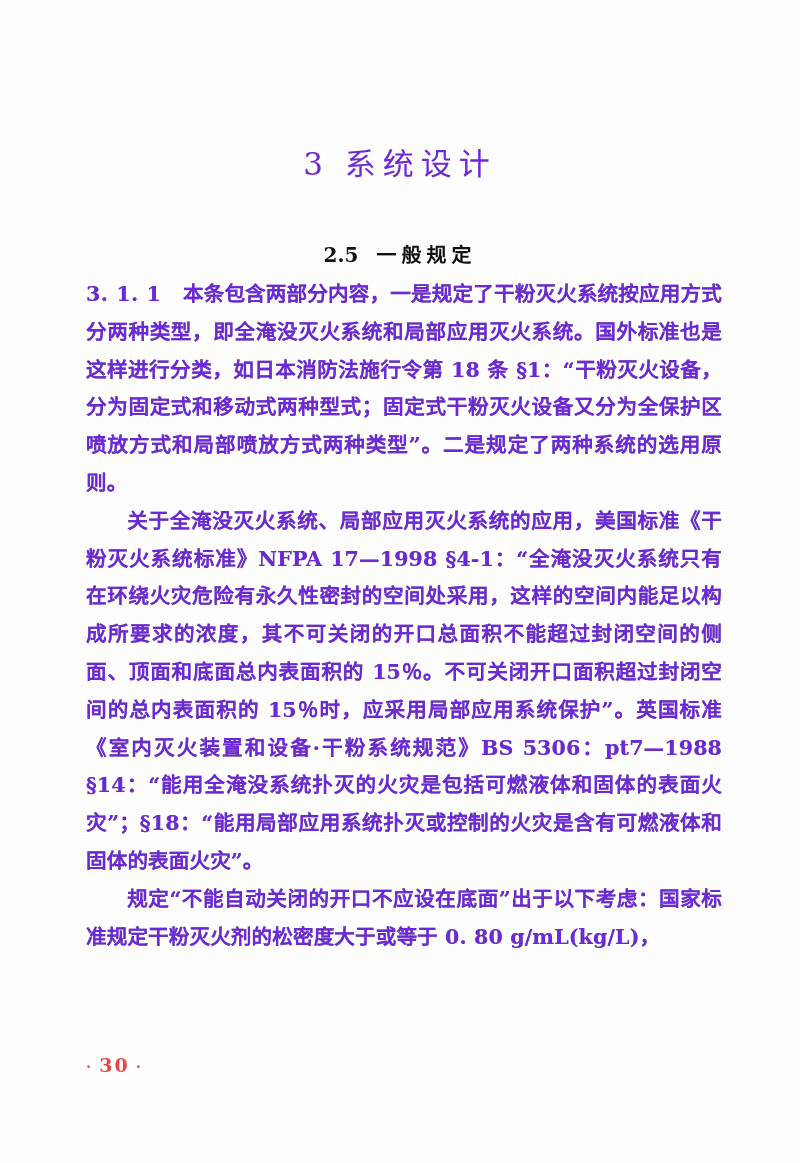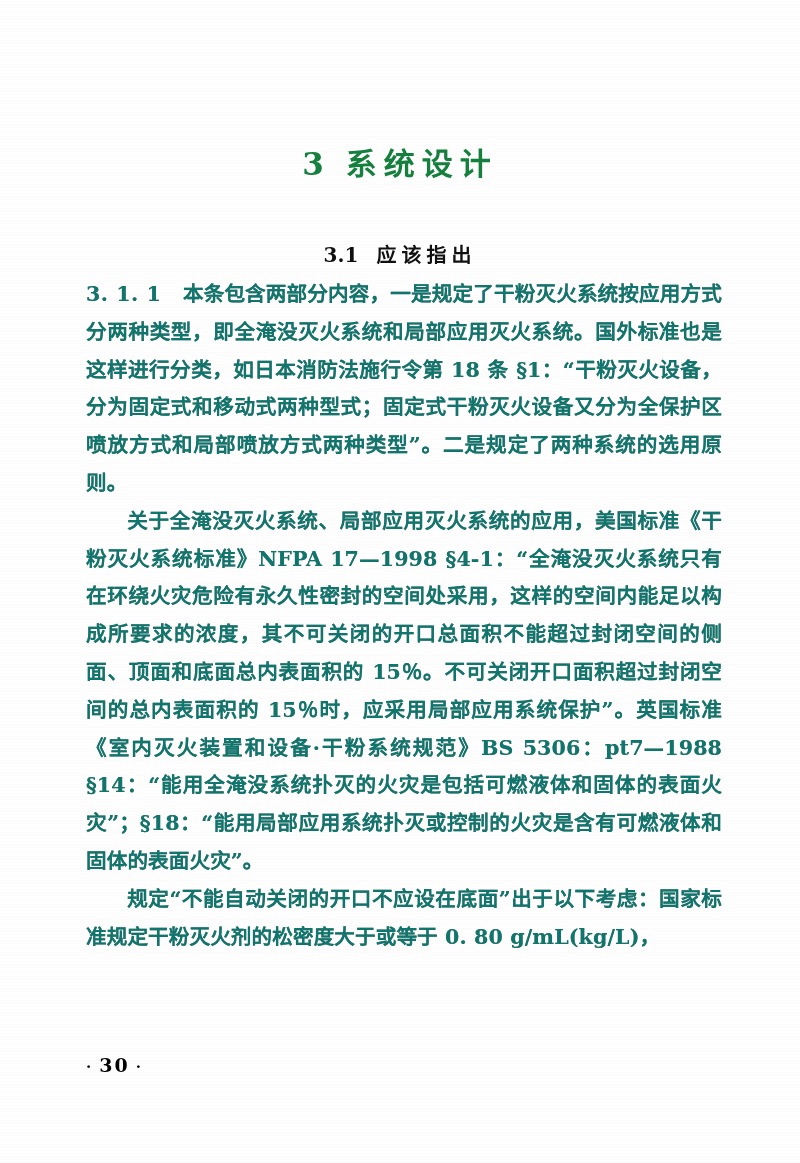--- a/index.html
+++ b/index.html
@@ -22,23 +22,23 @@
   }
 
   
   .chapter-title {
     position: absolute;
     left: 0;
     right: 0;
     top: 118px;
     text-align: center;
     font-size: 31px;
-    font-weight: bold;
+    font-weight: normal;
     letter-spacing: 7px;
-    color: #15803d;
+    color: #6d28d9;
     font-family: "DejaVu Serif", "Liberation Serif", serif;
   }
   .chapter-title .num {
     letter-spacing: 0;
     margin-right: 22px;
   }
 
   .section-title {
     position: absolute;
     left: 0;
@@ -63,21 +63,21 @@
     width: 636px;
   }
 
   .para {
     font-size: 20.6px;
     line-height: 37.8px;
     text-align: justify;
     text-justify: inter-ideograph;
     margin: 0;
     letter-spacing: 0.1px;
-    color: #0f766e;
+    color: #6d28d9;
     font-weight: 600;
     text-shadow: 0 0 0.35px rgba(0,0,0,0.45);
   }
 
   .para.indent {
     text-indent: 2em;
   }
 
   .para .clause-no {
     font-weight: bold;
@@ -86,21 +86,21 @@
     font-family: "DejaVu Serif", "Liberation Serif", serif;
   }
 
   
   .page-footer {
     position: absolute;
     left: 86px;
     top: 1054px;
     font-size: 19px;
     font-family: "DejaVu Serif", "Liberation Serif", serif;
-    color: #000000;
+    color: #ef4444;
     letter-spacing: 2px;
     font-weight: 600;
   }
   .page-footer .dot {
     font-size: 15px;
     vertical-align: middle;
   }
   .page-footer .pnum {
     margin: 0 6px;
   }
@@ -118,21 +118,21 @@
 </head>
 <body>
 
 <div class="page">
 
   <h1 class="chapter-title">
     <span class="num">3</span><span>系统设计</span>
   </h1>
 
   <h2 class="section-title">
-    <span class="num">3.1</span><span>应该指出</span>
+    <span class="num">2.5</span><span>一般规定</span>
   </h2>
 
   <div class="body-block">
 
     <p class="para">
       <span class="clause-no">3. 1. 1</span><span>本条包含两部分内容，一是规定了干粉灭火系统按应用方式分两种类型，即全淹没灭火系统和局部应用灭火系统。国外标准也是这样进行分类，如日本消防法施行令第 18 条 §1：“干粉灭火设备，分为固定式和移动式两种型式；固定式干粉灭火设备又分为全保护区喷放方式和局部喷放方式两种类型”。二是规定了两种系统的选用原则。</span>
     </p>
 
     <p class="para indent">
       <span>关于全淹没灭火系统、局部应用灭火系统的应用，美国标准《干粉灭火系统标准》NFPA 17—1998 §4-1：“全淹没灭火系统只有在环绕火灾危险有永久性密封的空间处采用，这样的空间内能足以构成所要求的浓度，其不可关闭的开口总面积不能超过封闭空间的侧面、顶面和底面总内表面积的 15％。不可关闭开口面积超过封闭空间的总内表面积的 15％时，应采用局部应用系统保护”。英国标准《室内灭火装置和设备·干粉系统规范》BS 5306：pt7—1988 §14：“能用全淹没系统扑灭的火灾是包括可燃液体和固体的表面火灾”；§18：“能用局部应用系统扑灭或控制的火灾是含有可燃液体和固体的表面火灾”。</span>

